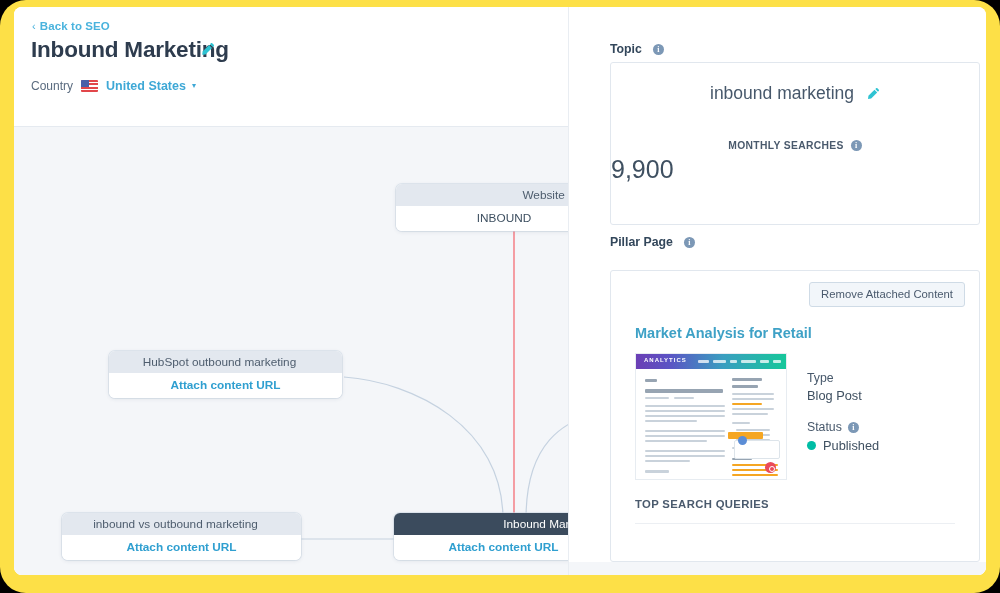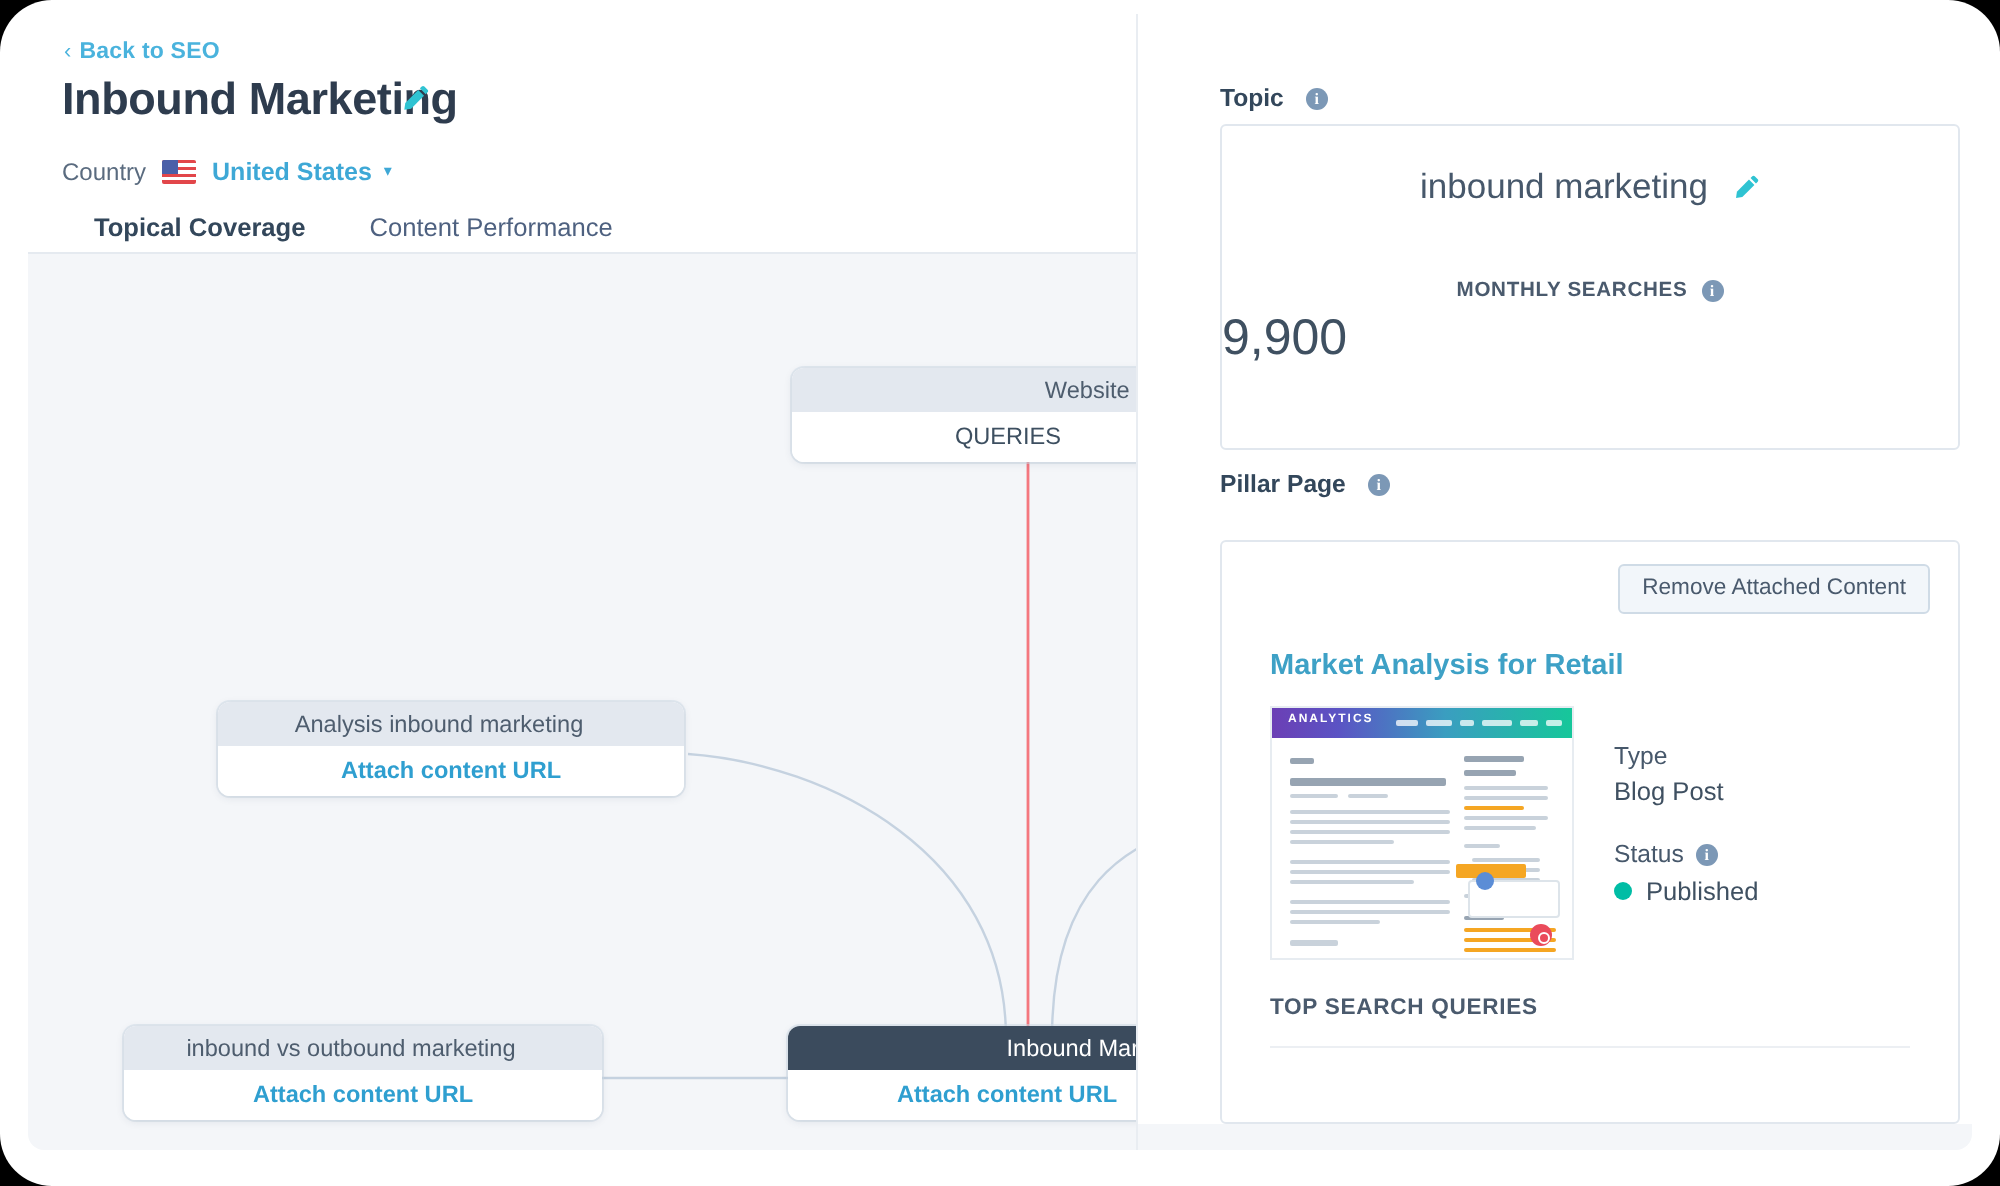--- a/index.html
+++ b/index.html
@@ -10,21 +10,21 @@
     overflow: hidden;
     background: #000000;
     font-family: "Liberation Sans", sans-serif;
   }
 
   
   #frame {
     position: absolute;
     left: 0; top: 0;
     width: 1000px; height: 593px;
-    background: #ffffff;
+    background: #fde047;
     border-radius: 26px;
   }
   #screen {
     position: absolute;
     left: 14px; top: 7px;
     width: 972px; height: 568px;
     background: #ffffff;
     border-radius: 8px;
     overflow: hidden;
   }
@@ -443,24 +443,20 @@
           <path d="M9.7 3.2l3.1 3.1-6.9 6.9-3.6.5.5-3.6 6.9-6.9z" fill="#2fc3d2"></path>
         </svg>
 
         <div id="country-row">
           <span id="country-label">Country</span>
           <span class="flag"></span>
           <span id="country-value">United States</span>
           <span class="caret">▾</span>
         </div>
 
-        <div id="tabs">
-          <div class="tab active">Topical Coverage</div>
-          <div class="tab">Content Performance</div>
-        </div>
       </div>
       <div id="header-rule"></div>
 
       <div id="canvas">
 
         <svg width="554" height="448">
 
           <path d="M489 392 C 489 300, 400 255, 330 250" stroke="#c5d2e0" stroke-width="1.2" fill="none"></path>
 
           <path d="M380 412 L 287 412" stroke="#c5d2e0" stroke-width="1.2" fill="none"></path>
@@ -469,25 +465,25 @@
 
           <path d="M470 450 C 468 470, 460 480, 448 492" stroke="#c5d2e0" stroke-width="1.2" fill="none"></path>
           <path d="M530 450 C 532 470, 540 480, 552 492" stroke="#c5d2e0" stroke-width="1.2" fill="none"></path>
           <path d="M500 450 L 500 500" stroke="#c5d2e0" stroke-width="1.2" fill="none"></path>
 
           <line x1="500" y1="104" x2="500" y2="392" stroke="#f4777f" stroke-width="1.4"></line>
         </svg>
 
         <div class="node" id="node-traffic">
           <div class="node-head">Website Traffic</div>
-          <div class="node-body">QUERIES</div>
+          <div class="node-body">INBOUND</div>
         </div>
 
         <div class="node" id="node-hubspot">
-          <div class="node-head centered-head" style="text-align:center">Analysis inbound marketing</div>
+          <div class="node-head centered-head" style="text-align:center">HubSpot outbound marketing</div>
           <div class="node-body link">Attach content URL</div>
         </div>
 
         <div class="node" id="node-vs">
           <div class="node-head" style="text-align:center">inbound vs outbound marketing</div>
           <div class="node-body link">Attach content URL</div>
         </div>
 
         <div class="node selected" id="node-main">
           <div class="node-head">Inbound Marketing</div>

